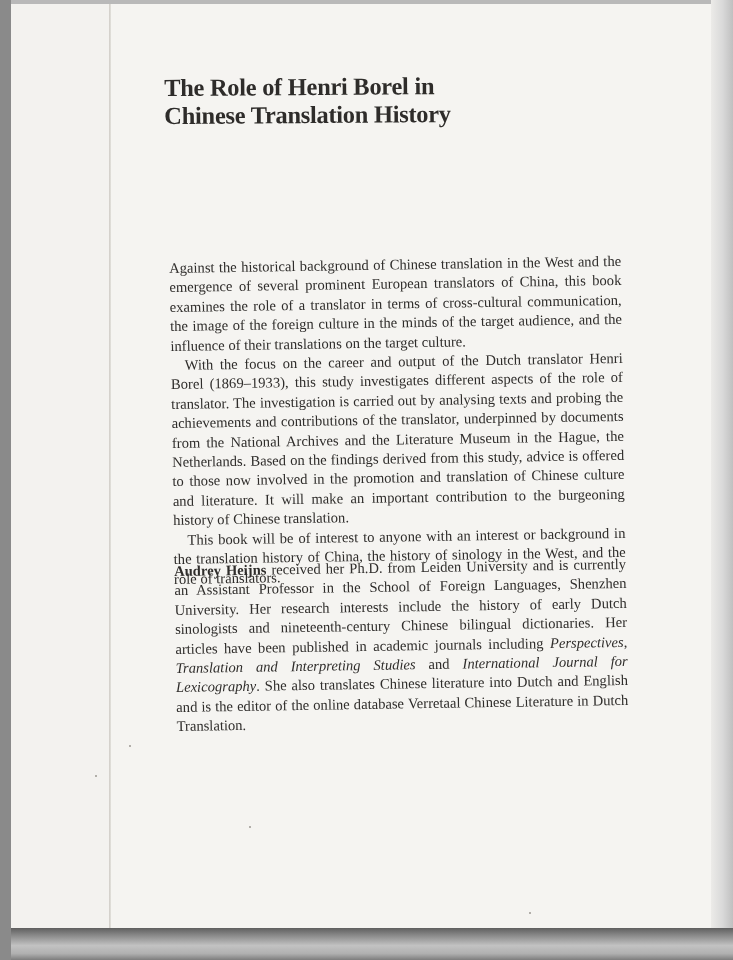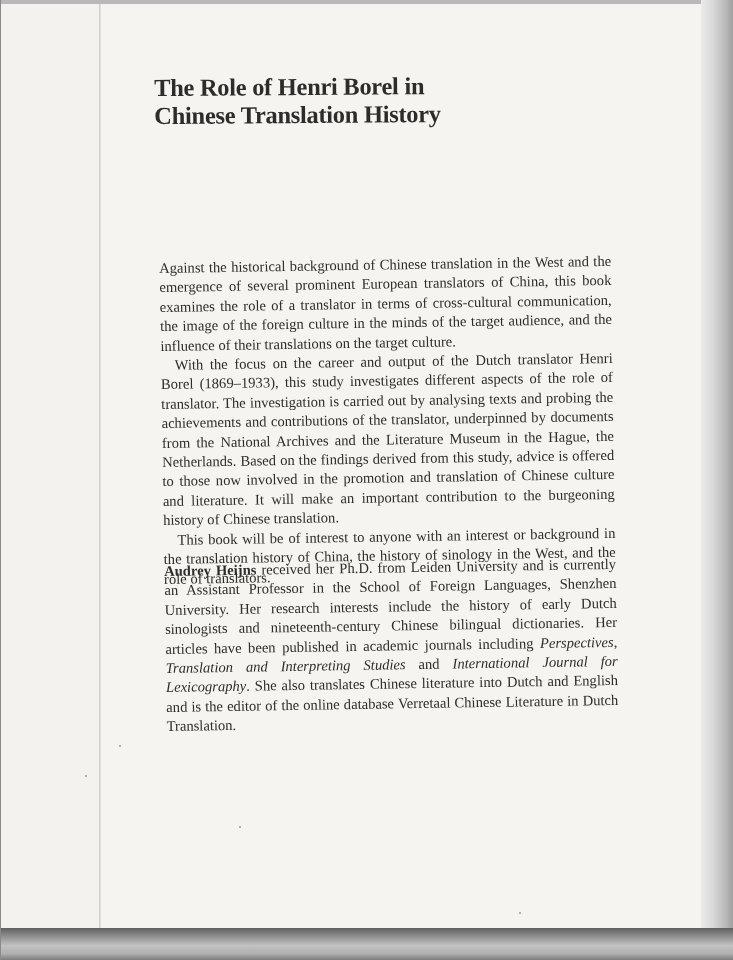--- a/index.html
+++ b/index.html
@@ -2,21 +2,21 @@
 <html><head>
 <meta charset="utf-8">
 <style>
   html, body { margin:0; padding:0; }
   body {
     width:733px; height:960px; overflow:hidden; position:relative;
     background:#8a8a8a;
     font-family:"Liberation Serif", "DejaVu Serif", serif;
   }
   .scan {
-    position:absolute; left:1px; top:0; width:582px; height:960px;
+    position:absolute; left:11px; top:0; width:582px; height:960px;
     background:linear-gradient(180deg,#f4f3f0 0%,#f2f1ee 100%);
   }
   .left-flap {
     position:absolute; left:0; top:4px; width:99px; height:926px;
     background:#f3f2ef;
   }
   .top-strip {
     position:absolute; left:0; top:0; width:733px; height:4px; background:#b9b9b9;
   }
   .fold-line {

